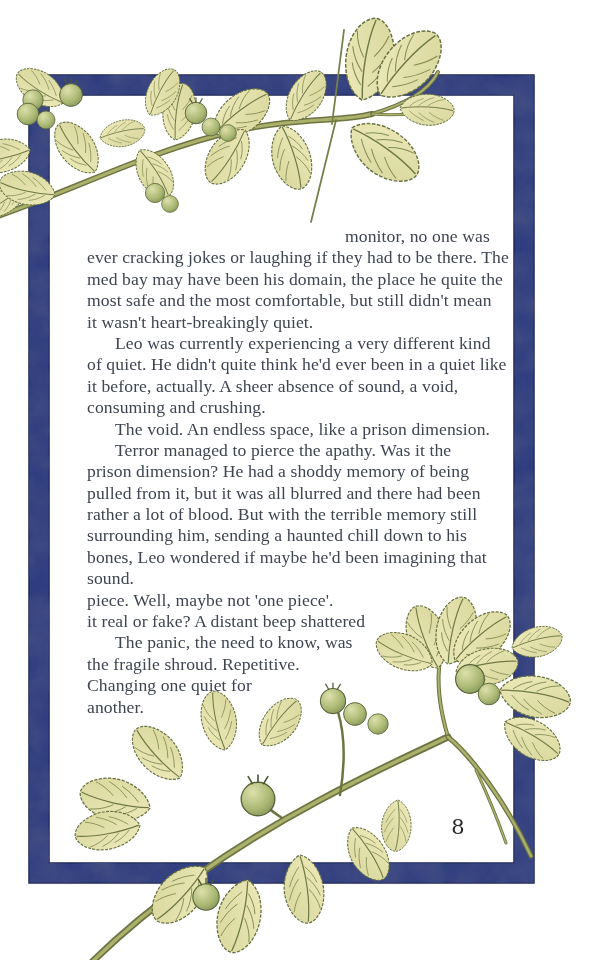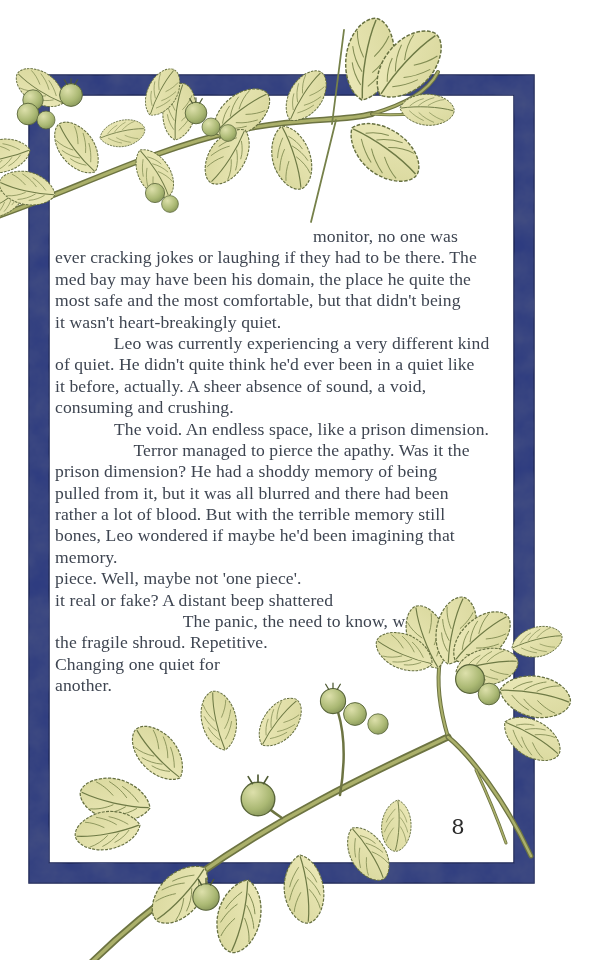--- a/index.html
+++ b/index.html
@@ -8,21 +8,21 @@
     font-family:"Liberation Serif",serif;
   }
   .page{position:relative;width:600px;height:960px;background:#ffffff;}
   svg.layer{position:absolute;left:0;top:0;width:600px;height:960px;pointer-events:none;}
   .story{
     position:absolute;left:55px;top:226px;width:465px;
     font-size:17.6px;line-height:21.4px;color:#3e4551;
     letter-spacing:0.1px;
   }
   .story .line{white-space:nowrap;height:21.4px;}
-  .story .line.indent{padding-left:28px;text-align:center;}
+  .story .line.indent{padding-left:28px;}
   .story .line.opening{padding-left:258px;}
   .page-num{
     position:absolute;left:440px;top:815px;width:36px;text-align:center;
     font-family:"DejaVu Serif",serif;font-size:21px;color:#2c2c2c;
   }
 </style>
 </head>
 <body>
 
 <div class="page">
@@ -34,37 +34,38 @@
         <feColorMatrix in="noise" type="matrix" values="0 0 0 0 0.055  0 0 0 0 0.075  0 0 0 0 0.22  0.9 0.9 0 0 -0.45"></feColorMatrix>
       </filter>
       <clipPath id="ringClip" clipPathUnits="userSpaceOnUse">
         <path d="M29,75 H534 V883 H29 Z M49,95 V863 H514 V95 H49 Z" clip-rule="evenodd"></path>
       </clipPath>
     </defs>
     <path d="M29,75 H534 V883 H29 Z M49,95 V863 H514 V95 H49 Z" fill="#2e3c80" fill-rule="evenodd" stroke="#1b2454" stroke-width="1.5"></path>
     <rect x="9" y="55" width="545" height="848" filter="url(#mottle)" clip-path="url(#ringClip)"></rect>
   </svg>
 
-  <div class="story" style="color: rgb(62, 69, 81);">
+  <div class="story" style="color: rgb(62, 69, 81); margin-left: 32px;">
       <div class="line opening">monitor, no one was</div>
       <div class="line">ever cracking jokes or laughing if they had to be there. The</div>
       <div class="line">med bay may have been his domain, the place he quite the</div>
-      <div class="line">most safe and the most comfortable, but that didn't being</div>
+      <div class="line">most safe and the most comfortable, but still didn't mean</div>
       <div class="line">it wasn't heart-breakingly quiet.</div>
       <div class="line indent">Leo was currently experiencing a very different kind</div>
       <div class="line">of quiet. He didn't quite think he'd ever been in a quiet like</div>
       <div class="line">it before, actually. A sheer absence of sound, a void,</div>
       <div class="line">consuming and crushing.</div>
       <div class="line indent">The void. An endless space, like a prison dimension.</div>
       <div class="line indent">Terror managed to pierce the apathy. Was it the</div>
       <div class="line">prison dimension? He had a shoddy memory of being</div>
       <div class="line">pulled from it, but it was all blurred and there had been</div>
       <div class="line">rather a lot of blood. But with the terrible memory still</div>
+      <div class="line">surrounding him, sending a haunted chill down to his</div>
       <div class="line">bones, Leo wondered if maybe he'd been imagining that</div>
-      <div class="line">memory.</div>
+      <div class="line">sound.</div>
       <div class="line">piece. Well, maybe not 'one piece'.</div>
       <div class="line">it real or fake? A distant beep shattered</div>
       <div class="line indent">The panic, the need to know, was</div>
       <div class="line">the fragile shroud. Repetitive.</div>
       <div class="line">Changing one quiet for</div>
       <div class="line">another.</div>
     </div>
 
   <div class="page-num">8</div>
 

